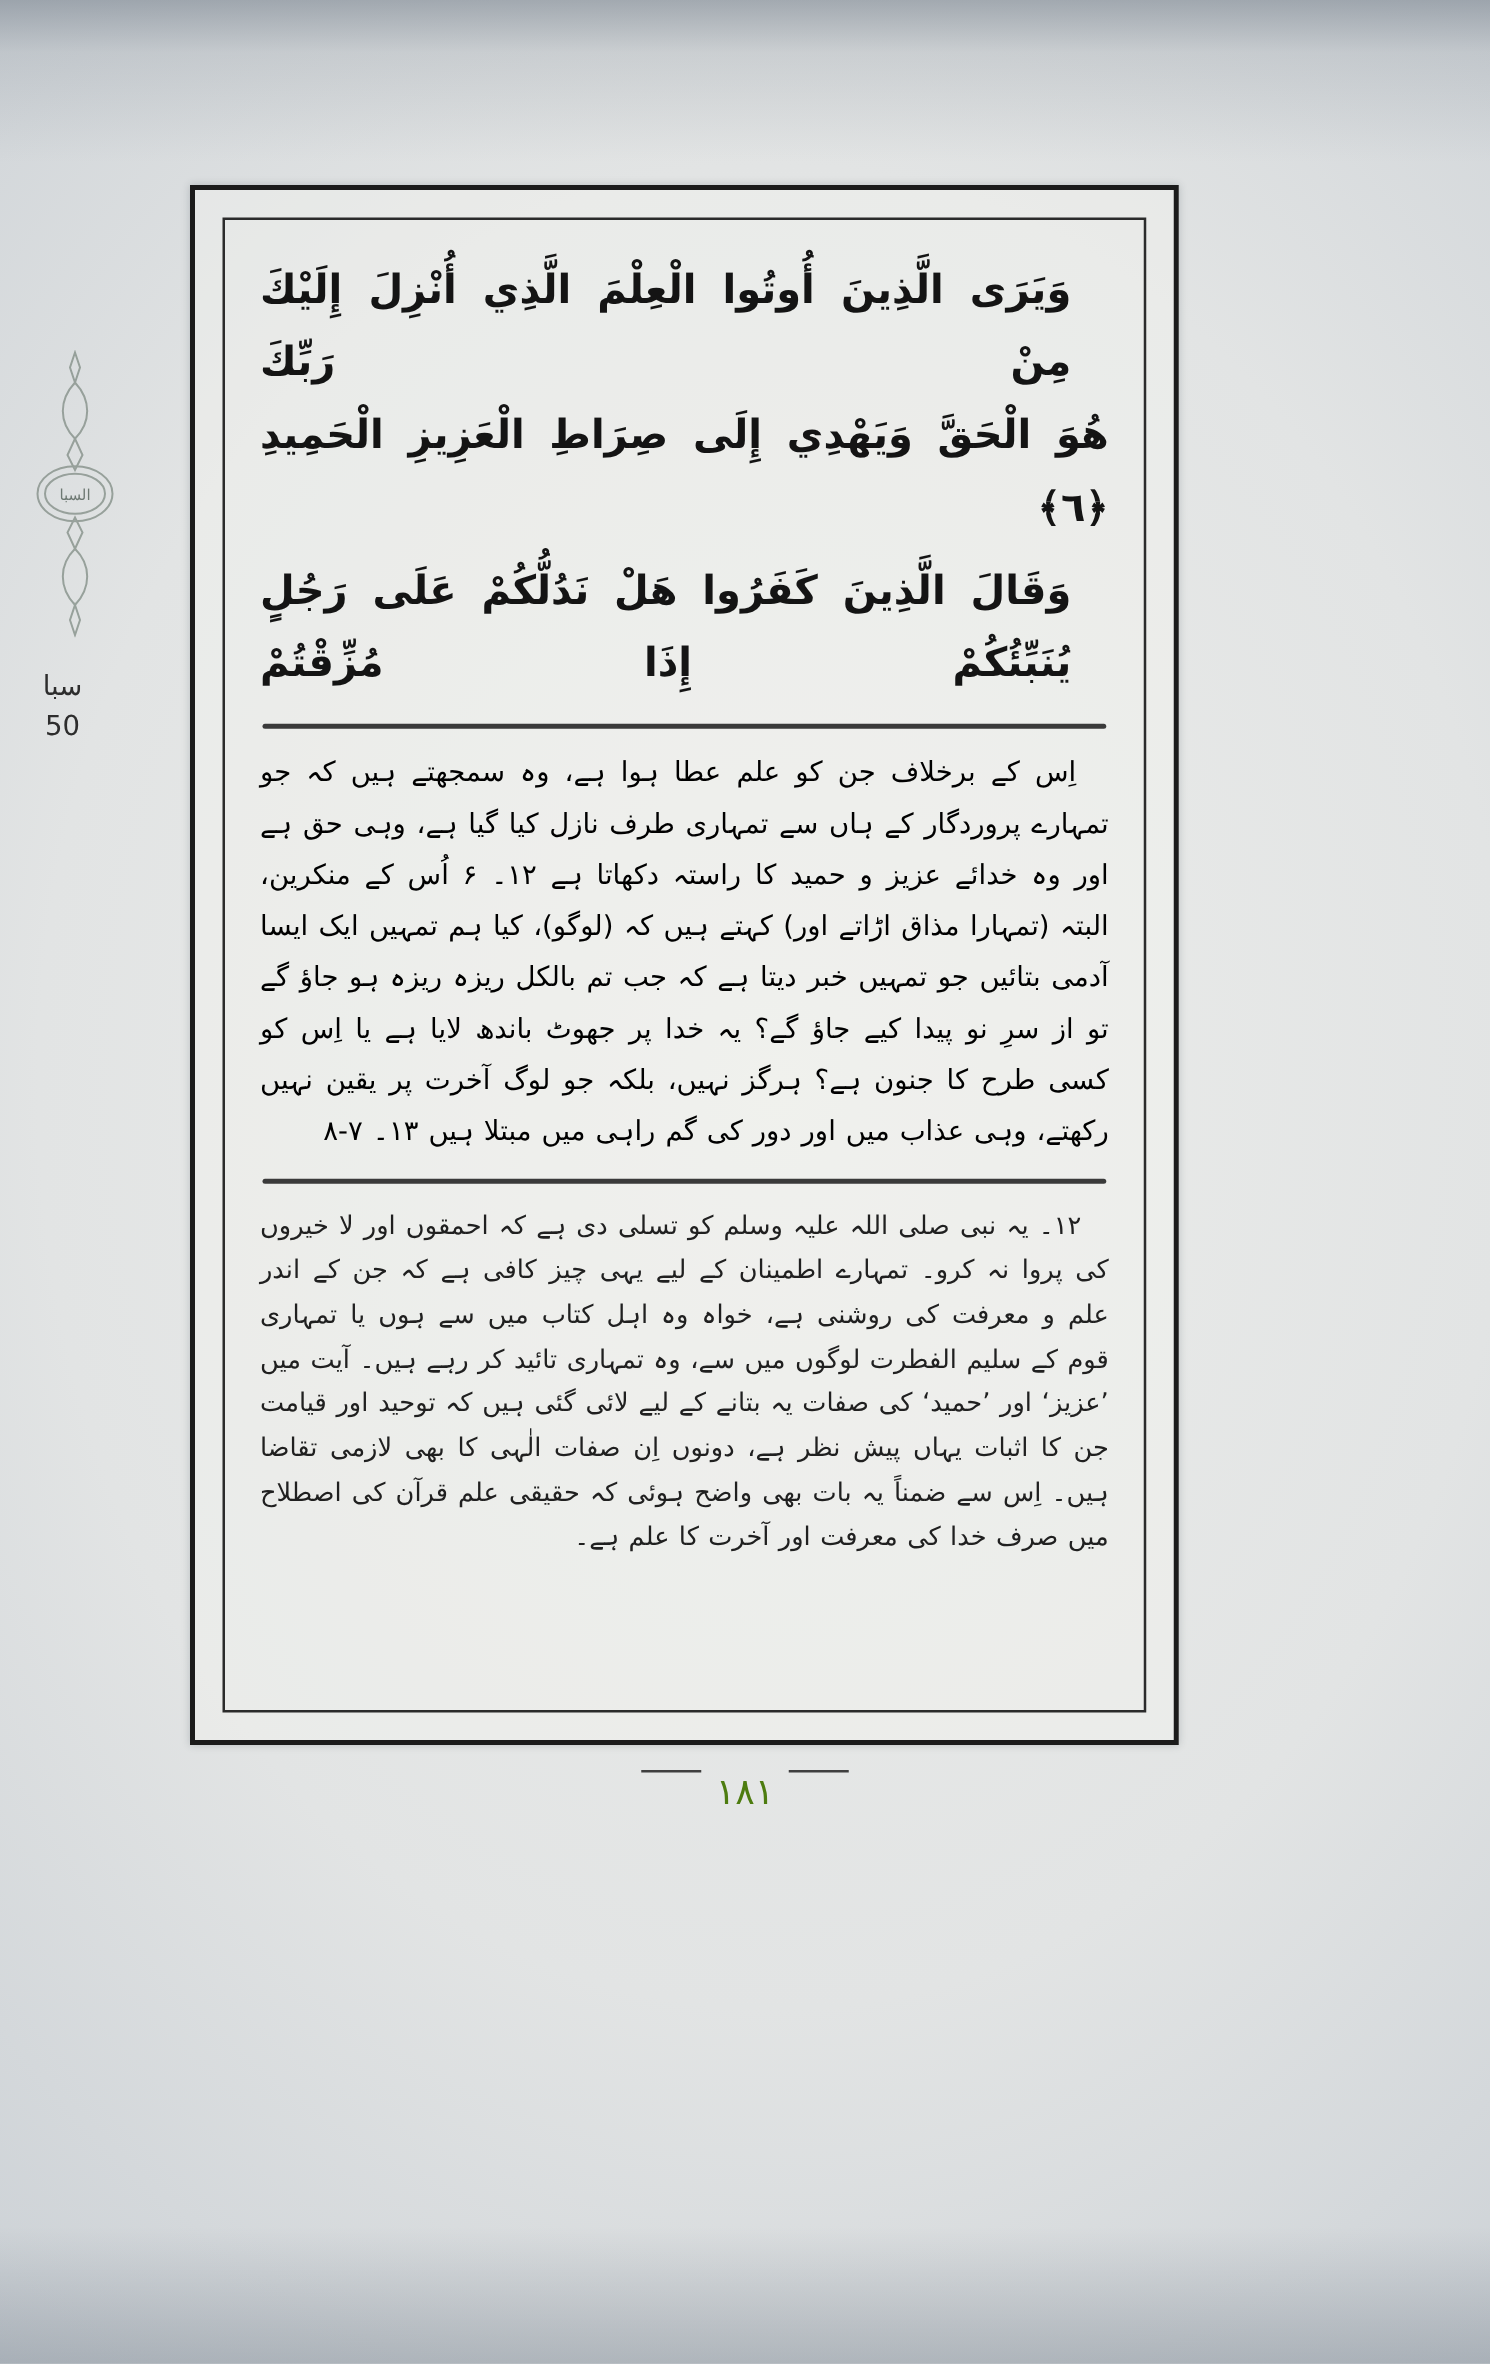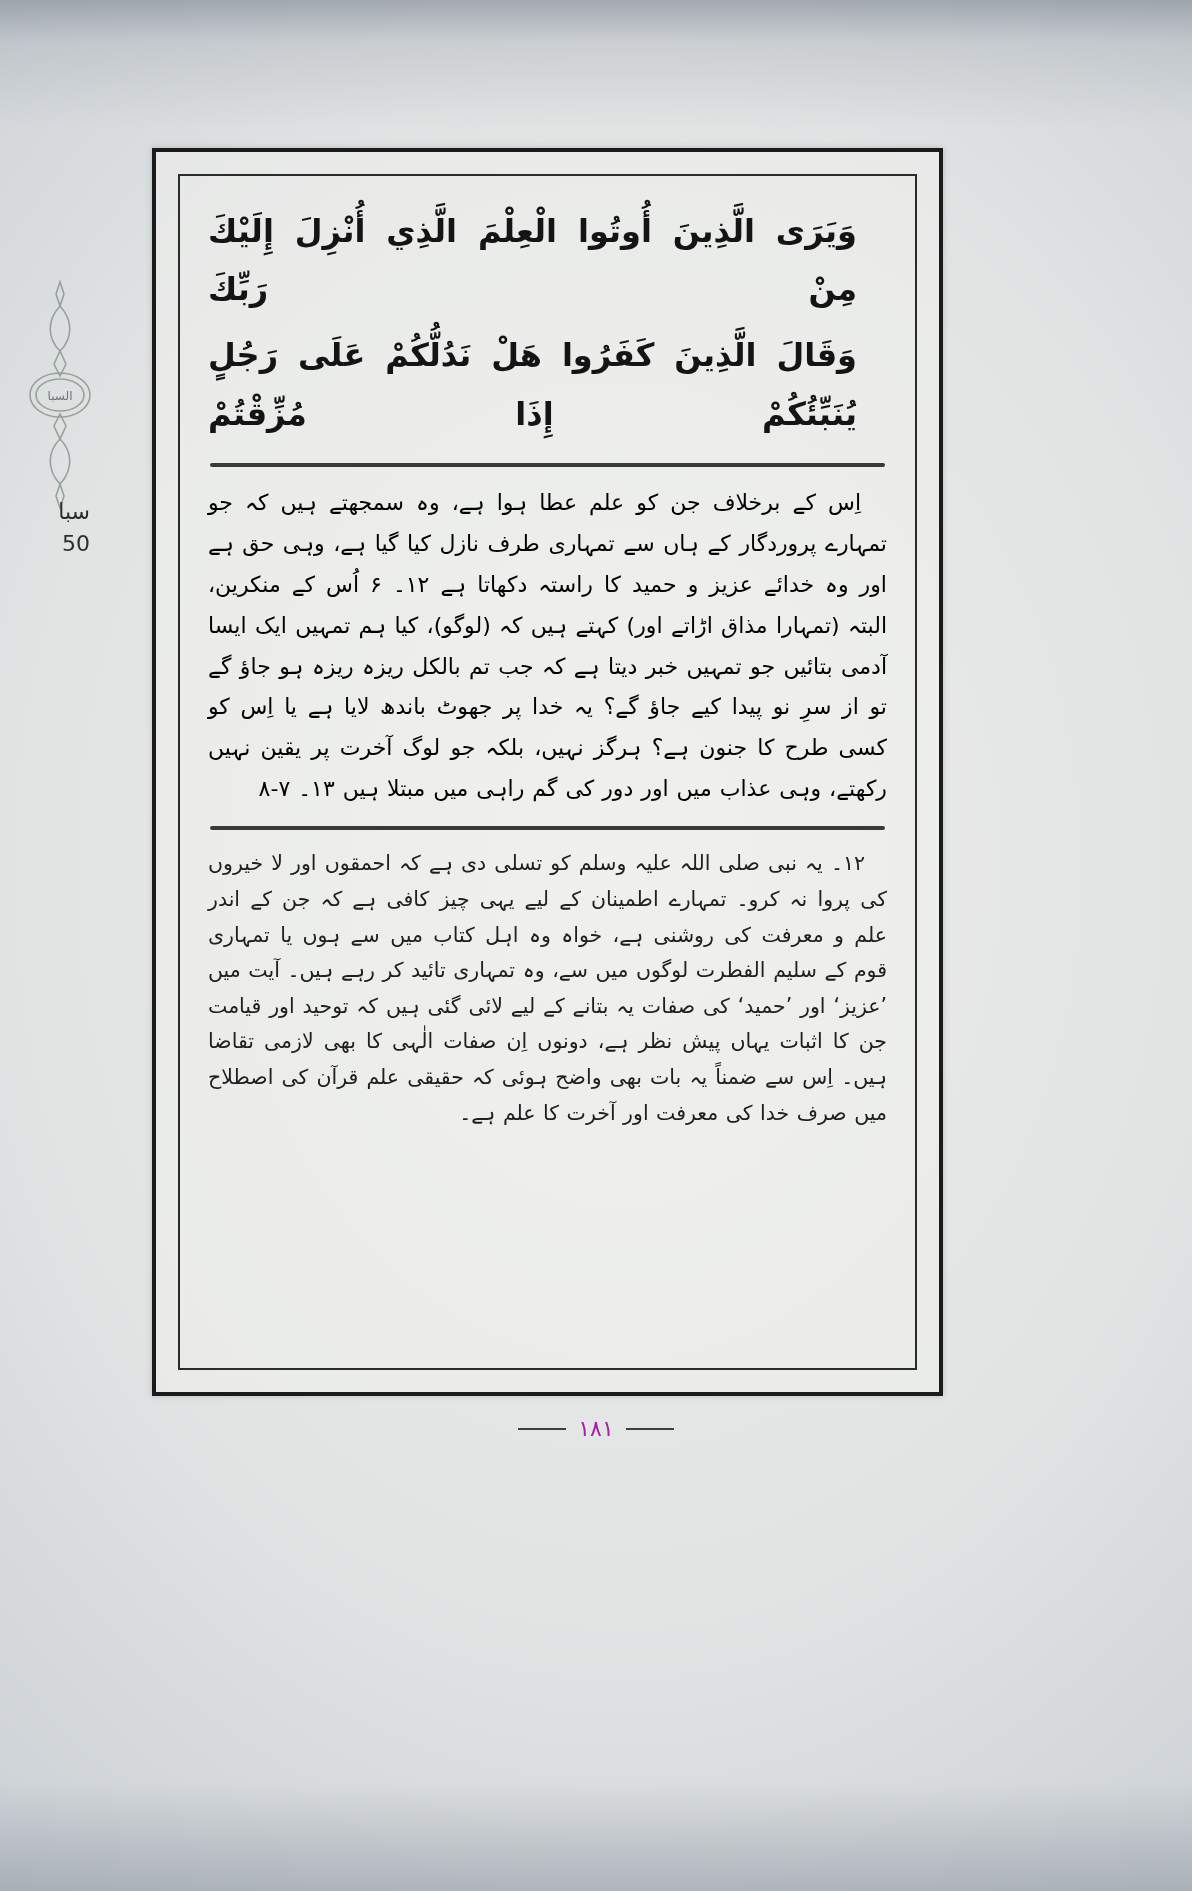--- a/index.html
+++ b/index.html
@@ -51,30 +51,30 @@
 
   
   .footnote{
     direction:rtl; font-size:20.5px; line-height:1.74;
     text-align:justify; text-indent:22px; color:#202020; word-spacing:1px;
   }
 
   
   .page-number{
     position:absolute; top:1416px; left:0; width:100%;
-    display:flex; align-items:center; justify-content:center; gap:12px;
-    font-size:22px; color:#a21caf;
+    display:flex; align-items:flex-start; justify-content:center; gap:12px;
+    font-size:29px; color:#4d7c0f;
   }
   .pn-rule{ width:48px; height:2px; background:#3f3f3f; display:inline-block; }
 
   
   .margin-ornament{ position:absolute; left:20px; top:280px; opacity:.85; }
   .margin-label{
-    position:absolute; left:10px; top:496px; width:80px;
-    font-size:22px; line-height:1.45; color:#2d2d2d;
+    position:absolute; left:10px; top:534px; width:80px;
+    text-align:center; font-size:22px; line-height:1.45; color:#2d2d2d;
     direction:rtl;
   }
   .margin-label span{ display:block; }
 </style>
 </head>
 <body>
 
 <div class="page">
 
   <svg class="margin-ornament" viewBox="0 0 80 230" width="80" height="230" xmlns="http://www.w3.org/2000/svg">
@@ -94,20 +94,21 @@
   <div class="margin-label">
     <span>سبا</span>
     <span>50</span>
   </div>
 
   <div class="frame-outer">
     <div class="frame-inner">
 
       <div class="quran" lang="ar">
         <div class="qline stretch indent">وَيَرَى الَّذِينَ أُوتُوا الْعِلْمَ الَّذِي أُنْزِلَ إِلَيْكَ مِنْ رَبِّكَ</div>
+        <div class="qline stretch">هُوَ الْحَقَّ وَيَهْدِي إِلَى صِرَاطِ الْعَزِيزِ الْحَمِيدِ ﴿٦﴾</div>
         <div class="qline stretch indent para">وَقَالَ الَّذِينَ كَفَرُوا هَلْ نَدُلُّكُمْ عَلَى رَجُلٍ يُنَبِّئُكُمْ إِذَا مُزِّقْتُمْ</div>
       </div>
 
       <div class="rule"></div>
 
       <p class="translation" lang="ur">اِس کے برخلاف جن کو علم عطا ہوا ہے، وہ سمجھتے ہیں کہ جو تمہارے پروردگار کے ہاں سے تمہاری طرف نازل کیا گیا ہے، وہی حق ہے اور وہ خدائے عزیز و حمید کا راستہ دکھاتا ہے ۱۲۔ ۶ اُس کے منکرین، البتہ (تمہارا مذاق اڑاتے اور) کہتے ہیں کہ (لوگو)، کیا ہم تمہیں ایک ایسا آدمی بتائیں جو تمہیں خبر دیتا ہے کہ جب تم بالکل ریزہ ریزہ ہو جاؤ گے تو از سرِ نو پیدا کیے جاؤ گے؟ یہ خدا پر جھوٹ باندھ لایا ہے یا اِس کو کسی طرح کا جنون ہے؟ ہرگز نہیں، بلکہ جو لوگ آخرت پر یقین نہیں رکھتے، وہی عذاب میں اور دور کی گم راہی میں مبتلا ہیں ۱۳۔ ۷-۸</p>
 
       <div class="rule second"></div>
 
       <p class="footnote" lang="ur">۱۲۔ یہ نبی صلی اللہ علیہ وسلم کو تسلی دی ہے کہ احمقوں اور لا خیروں کی پروا نہ کرو۔ تمہارے اطمینان کے لیے یہی چیز کافی ہے کہ جن کے اندر علم و معرفت کی روشنی ہے، خواہ وہ اہل کتاب میں سے ہوں یا تمہاری قوم کے سلیم الفطرت لوگوں میں سے، وہ تمہاری تائید کر رہے ہیں۔ آیت میں ’عزیز‘ اور ’حمید‘ کی صفات یہ بتانے کے لیے لائی گئی ہیں کہ توحید اور قیامت جن کا اثبات یہاں پیش نظر ہے، دونوں اِن صفات الٰہی کا بھی لازمی تقاضا ہیں۔ اِس سے ضمناً یہ بات بھی واضح ہوئی کہ حقیقی علم قرآن کی اصطلاح میں صرف خدا کی معرفت اور آخرت کا علم ہے۔</p>

